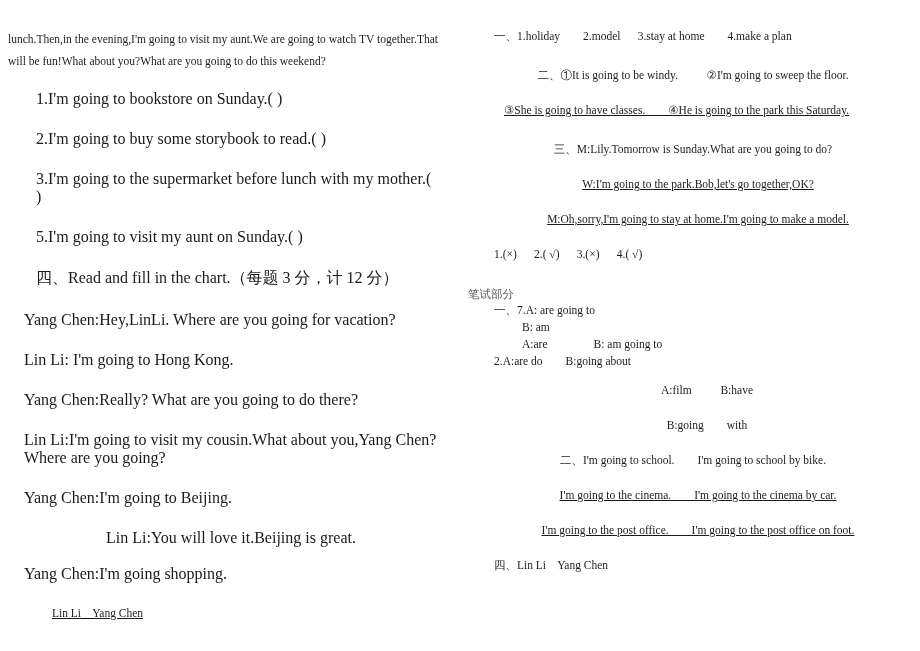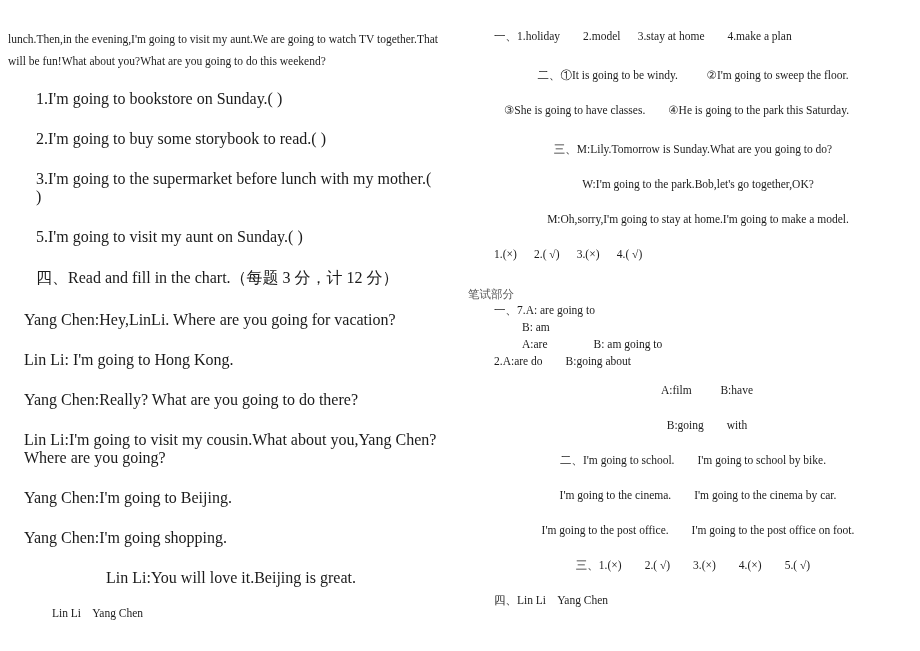--- a/index.html
+++ b/index.html
@@ -39,21 +39,21 @@
   }
   .gap-s  { height: 12px; }
   .gap-m  { height: 18px; }
   .gap-l  { height: 24px; }
   .line-wrap { font-size: 11.5px; line-height: 16px; color: #1c1c1c; }
 
   .ind-1 { padding-left: 28px; }
   .ind-2 { padding-left: 34px; }
   .ind-4 { padding-left: 62px; }
   .ind-5 { padding-left: 16px; }
-  .ind-6 { padding-left: 44px; }
+  .ind-6 { padding-left: 44px; text-decoration: underline; }
   .ind-7 { padding-left: 8px; }
 
   .row-item { margin-bottom: 22px; }
   .row-item-tight { margin-bottom: 18px; text-align: center; }
   .cn-faint { font-family: Liberation Serif, serif; font-size: 11.5px; color: #565656; }
 
   .tbl-head { font-size: 11.5px; line-height: 17px; }
 
   .ans-line { font-size: 11.5px; line-height: 17px; white-space: pre; }
 </style>
@@ -73,22 +73,22 @@
     <div class="ind-1 row-item">3.I'm going to the supermarket before lunch with my mother.(        )</div>
     <div class="ind-1 row-item">5.I'm going to visit my aunt on Sunday.(        )</div>
 
     <div class="ind-1 row-item">四、Read and fill in the chart.（每题 3 分，计 12 分）</div>
 
     <div class="ind-5 row-item">Yang Chen:Hey,LinLi. Where are you going for vacation?</div>
     <div class="ind-5 row-item">Lin Li: I'm going to Hong Kong.</div>
     <div class="ind-5 row-item">Yang Chen:Really? What are you going to do there?</div>
     <div class="ind-5 row-item">Lin Li:I'm going to visit my cousin.What about you,Yang Chen?Where are you going?</div>
     <div class="ind-5 row-item">Yang Chen:I'm going to Beijing.</div>
+    <div class="ind-5 row-item-tight">Lin Li:You will love it.Beijing is great.</div>
     <div class="ind-5 row-item">Yang Chen:I'm going shopping.</div>
-    <div class="ind-5 row-item-tight">Lin Li:You will love it.Beijing is great.</div>
 
     <div class="ans-line ind-6 tbl-head">Lin Li    Yang Chen</div>
 
   </div>
 
   <div class="col col-right">
 
     <div class="line-wrap ind-2 row-item">
       <span>一、</span><span class="ans-line">1.holiday        2.model      3.stay at home        4.make a plan</span>
     </div>
@@ -120,22 +120,19 @@
     <div class="gap-s"></div>
     <div class="ans-line ind-4 row-item-tight">A:film          B:have</div>
     <div class="ans-line ind-4 row-item-tight">B:going        with</div>
 
     <div class="line-wrap ind-2 row-item-tight">
       <span>二、</span><span class="ans-line">I'm going to school.        I'm going to school by bike.</span>
     </div>
     <div class="ans-line ind-6 row-item-tight">I'm going to the cinema.        I'm going to the cinema by car.</div>
     <div class="ans-line ind-6 row-item-tight">I'm going to the post office.        I'm going to the post office on foot.</div>
 
-    <div class="line-wrap ind-2 row-item-tight">
-      <span>三、</span><span class="ans-line">1.(×)        2.( √)        3.(×)        4.(×)        5.( √)</span>
-    </div>
 
     <div class="line-wrap ind-2">
       <span>四、</span><span class="ans-line">Lin Li    Yang Chen</span>
     </div>
 
   </div>
 </div>
 
 </body></html>

